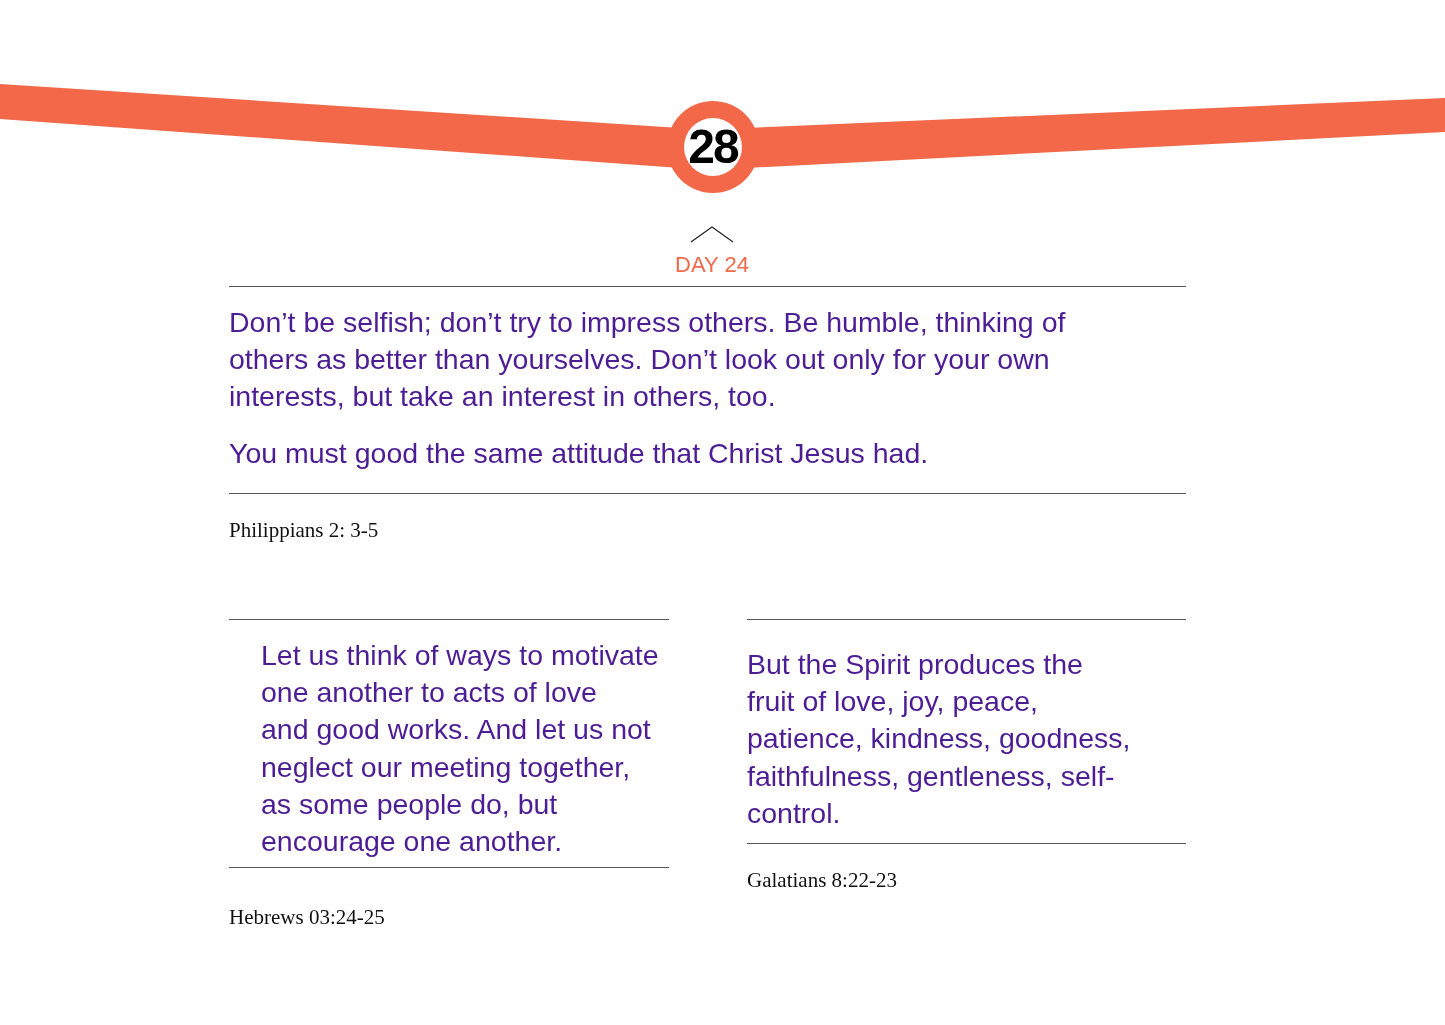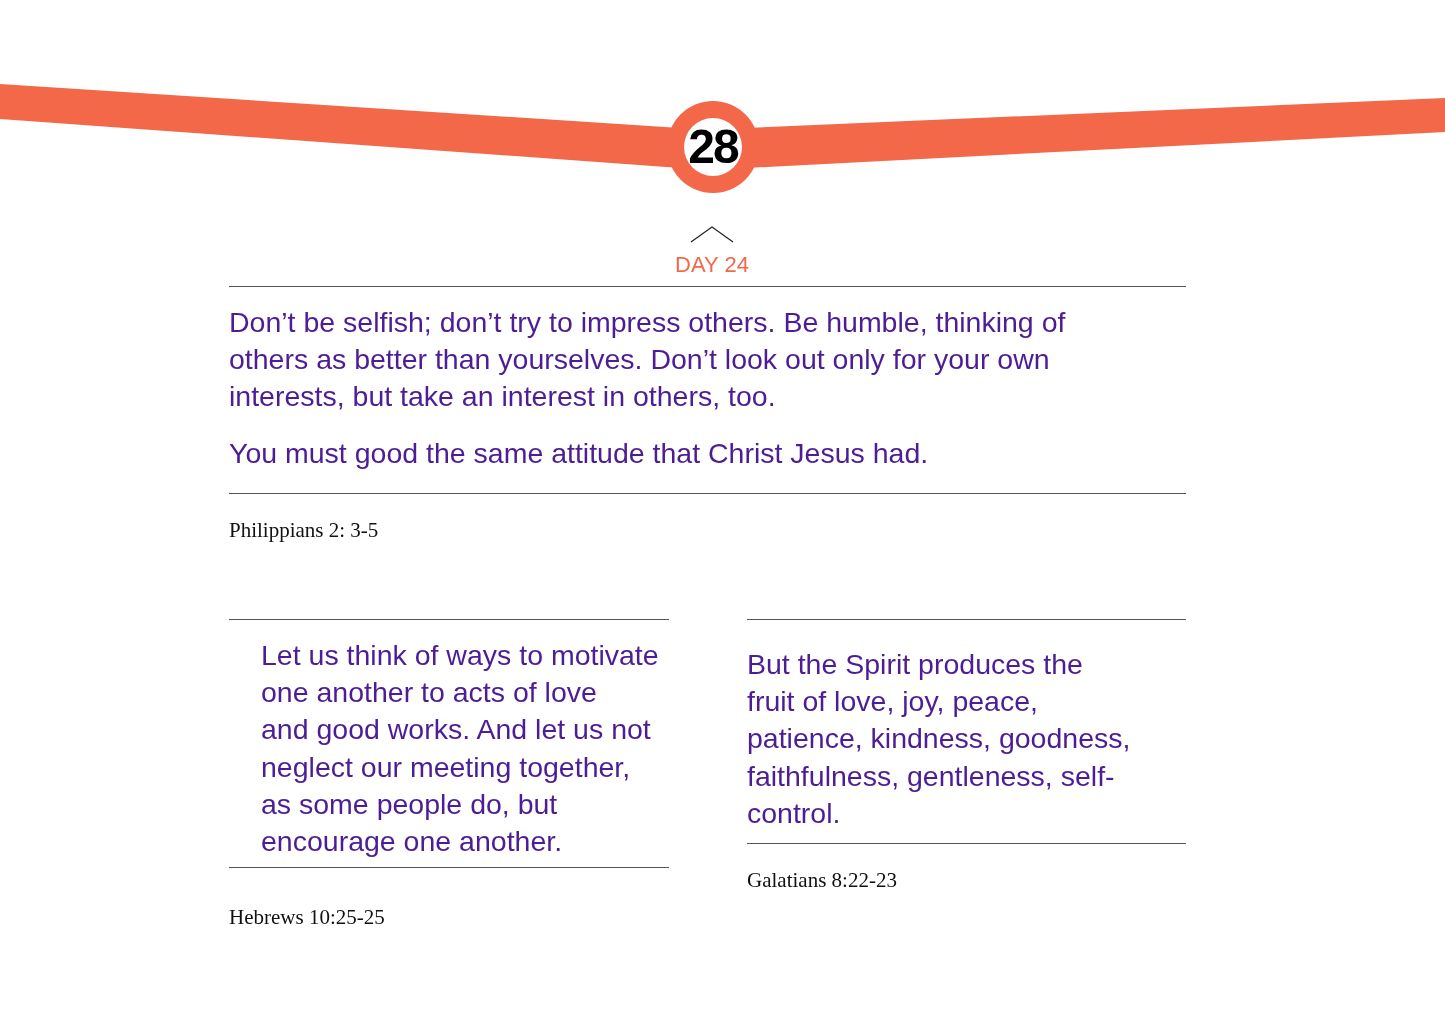--- a/index.html
+++ b/index.html
@@ -52,21 +52,21 @@
 <div class="cite" style="left:229px; top:517px;">Philippians 2: 3-5</div>
 
 <div class="rule" style="left:229px; top:619px; width:440px;"></div>
 <div class="text-block" style="left:216px; top:637px; width:450px;margin-left:45px;">Let us think of ways to motivate
 one another to acts of love
 and good works. And let us not
 neglect our meeting together,
 as some people do, but
 encourage one another.</div>
 <div class="rule" style="left:229px; top:867px; width:440px;"></div>
-<div class="cite" style="left:229px; top:904px;">Hebrews 10:25-25</div>
+<div class="cite" style="left:229px; top:904px;">Hebrews 03:24-25</div>
 
 <div class="rule" style="left:747px; top:619px; width:439px;"></div>
 <div class="text-block" style="left:747px; top:637px; width:450px;margin-top:9px;">But the Spirit produces the
 fruit of love, joy, peace,
 patience, kindness, goodness,
 faithfulness, gentleness, self-
 control.</div>
 <div class="rule" style="left:747px; top:843px; width:439px;"></div>
 <div class="cite" style="left:747px; top:867px;">Galatians 8:22-23</div>
 

